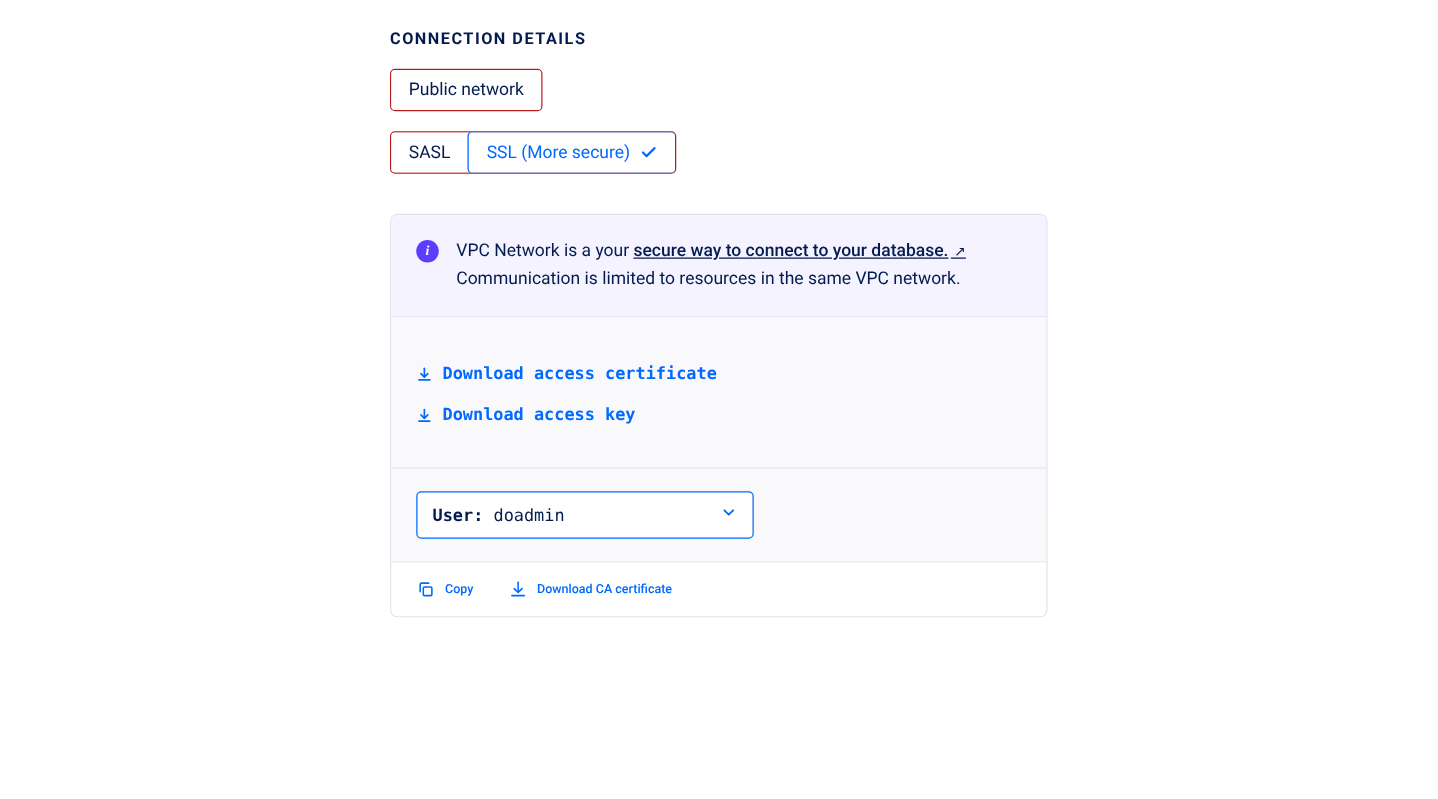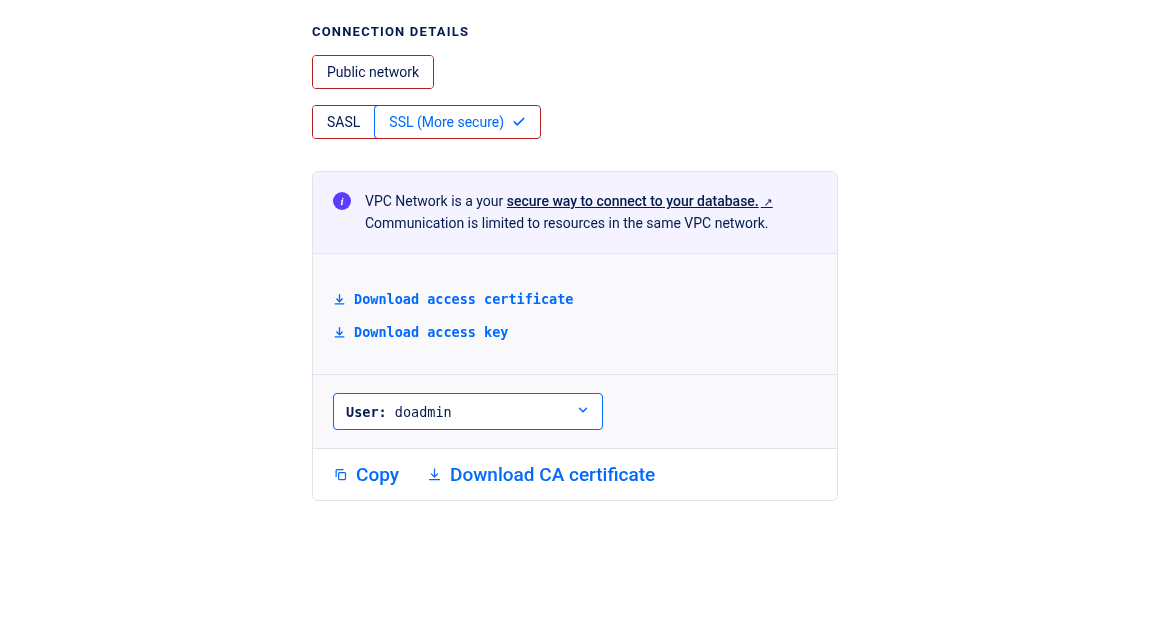--- a/index.html
+++ b/index.html
@@ -136,21 +136,21 @@
     .footer-actions {
       background: #fff;
       padding: 14px 20px;
       display: flex;
       gap: 28px;
       align-items: center;
     }
     .action {
       display: inline-flex; align-items: center; gap: 8px;
       color: #0069ff;
-      font-size: 19px;
+      font-size: 10px;
       font-weight: 500;
       cursor: pointer;
     }
     .action svg { width: 15px; height: 15px; }
   </style>
 </head>
 <body>
 
 <div class="container">
 

